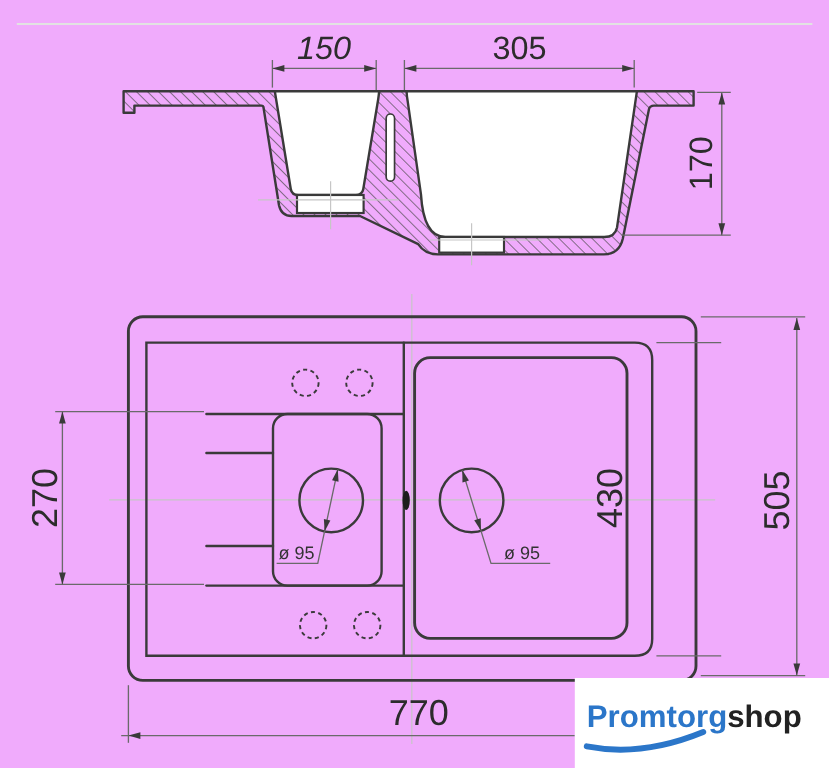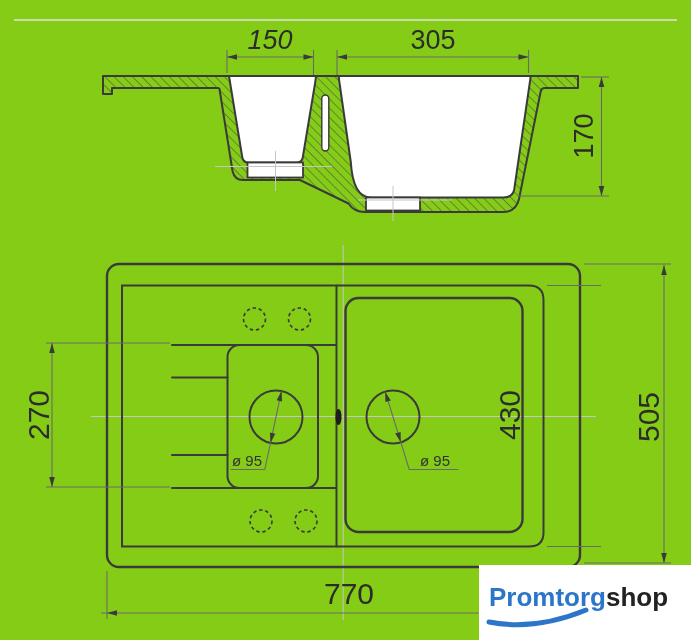--- a/index.html
+++ b/index.html
@@ -1,16 +1,16 @@
 <!DOCTYPE html>
 <html><head>
 <meta charset="utf-8">
 <style>
   html,body{margin:0;padding:0;background:#ffffff;}
-  #stage{position:relative;width:691px;height:640px;background:#84cc16;overflow:hidden;
+  #stage{position:relative;width:691px;height:640px;background:#f0abfc;overflow:hidden;
          font-family:"Liberation Sans",sans-serif;}
   svg{display:block;}
   .thick{stroke:#3a3a3a;stroke-width:2;fill:none;stroke-linecap:round;}
   .thick24{stroke:#3a3a3a;stroke-width:2.4;fill:none;}
   .thin{stroke:#6a6a6a;stroke-width:1.1;fill:none;}
   .cl{stroke:#c6c6c6;stroke-width:1;fill:none;}
   .arrow{fill:#3a3a3a;stroke:none;}
   .whitefill{fill:#ffffff;}
   .dimtext{font-family:"Liberation Sans",sans-serif;font-size:30px;fill:#2c2c2c;}
   .dimtext-top{font-family:"Liberation Sans",sans-serif;font-size:27px;fill:#2c2c2c;}

